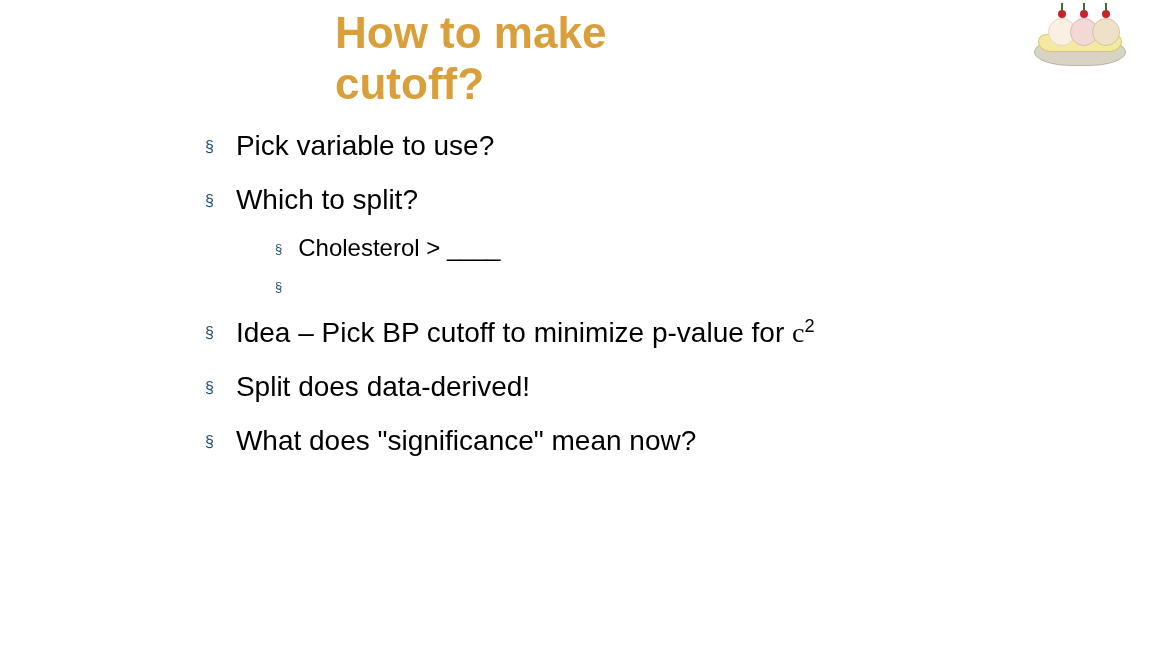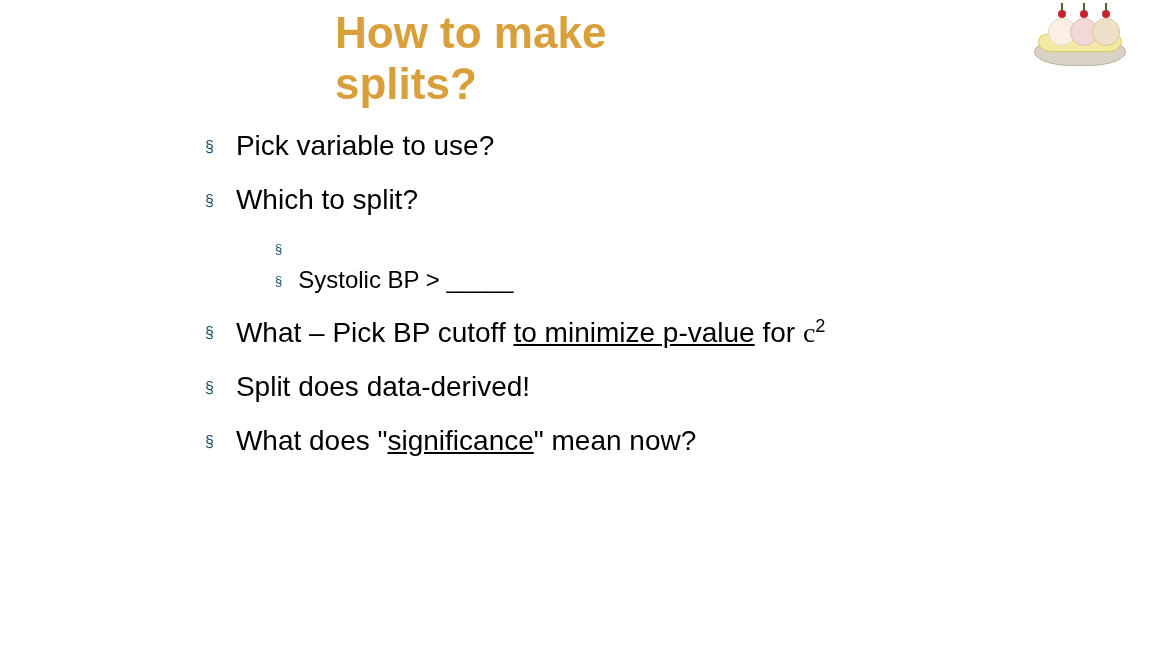--- a/index.html
+++ b/index.html
@@ -60,21 +60,20 @@
     margin-bottom: 10px;
   }
   .b2 .marker {
     color: #1c4e6f;
     font-size: 13px;
     margin-top: 7px;
     margin-right: 16px;
     flex: 0 0 auto;
   }
   .underline {
-    text-decoration: underline;
   }
   .sup {
     font-size: 0.65em;
     vertical-align: super;
   }
   .chi {
     font-family: "Times New Roman", serif;
   }
   .image-area {
     position: absolute;
@@ -150,49 +149,49 @@
     <div class="cherry c1"></div>
     <div class="cherry c2"></div>
     <div class="cherry c3"></div>
     <div class="stem st1"></div>
     <div class="stem st2"></div>
     <div class="stem st3"></div>
   </div>
 
   <div class="title">
     <span>How to make</span><br>
-    <span>splits?</span>
+    <span>cutoff?</span>
   </div>
 
   <div class="bullets">
 
     <div class="b1">
       <span class="marker">§</span>
       <span class="text">Pick variable to use?</span>
     </div>
 
     <div class="b1">
       <span class="marker">§</span>
       <span class="text">Which to split?</span>
     </div>
 
     <div class="b2-group">
       <div class="b2">
         <span class="marker">§</span>
+        <span class="text">Cholesterol  &gt; ____</span>
       </div>
       <div class="b2">
         <span class="marker">§</span>
-        <span class="text">Systolic BP &gt; _____</span>
       </div>
     </div>
 
     <div class="b1">
       <span class="marker">§</span>
       <span class="text">
-        <span>What – Pick BP cutoff  </span><span class="underline">to minimize p-value</span><span>  for </span><span class="chi">c</span><span class="sup">2</span>
+        <span>Idea – Pick BP cutoff  </span><span class="underline">to minimize p-value</span><span>  for </span><span class="chi">c</span><span class="sup">2</span>
       </span>
     </div>
 
     <div class="b1">
       <span class="marker">§</span>
       <span class="text">Split does data-derived!</span>
     </div>
 
     <div class="b1">
       <span class="marker">§</span>

